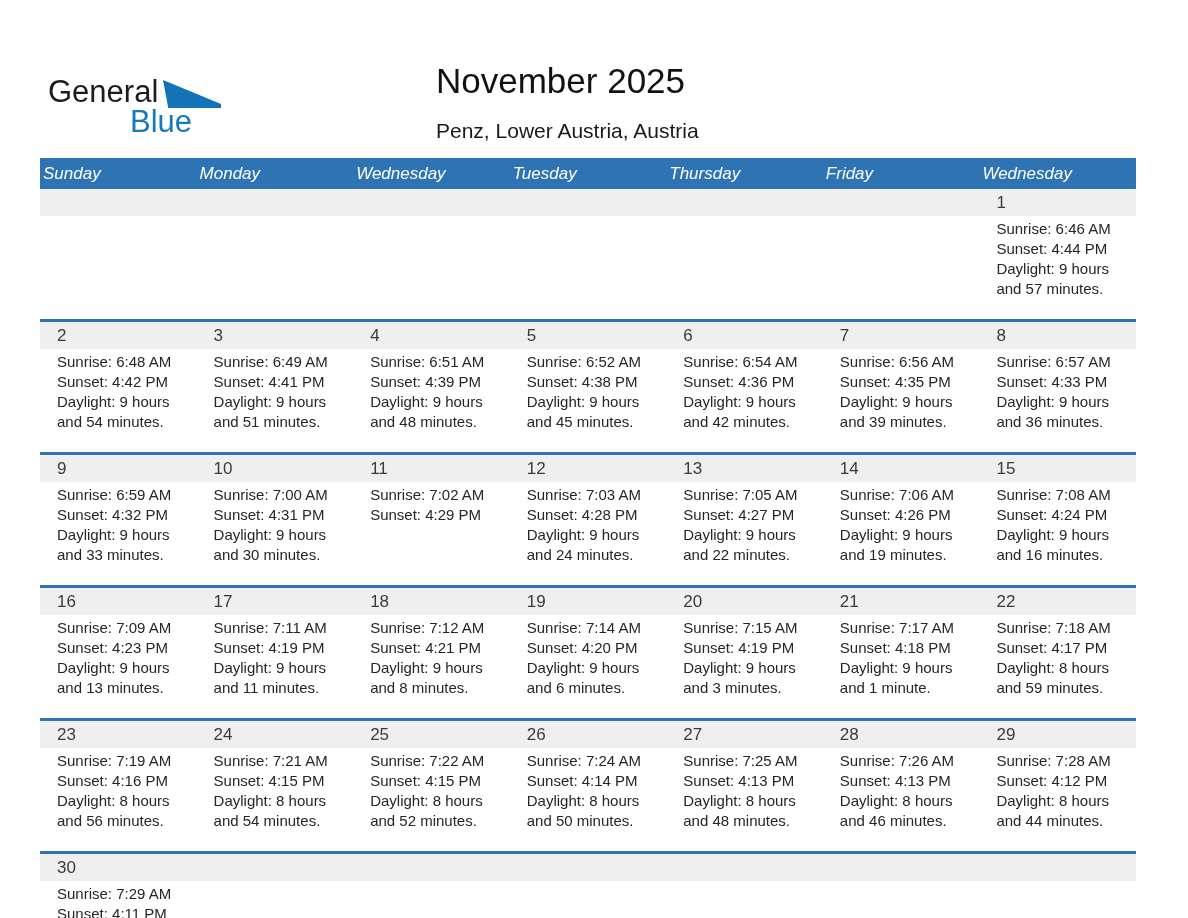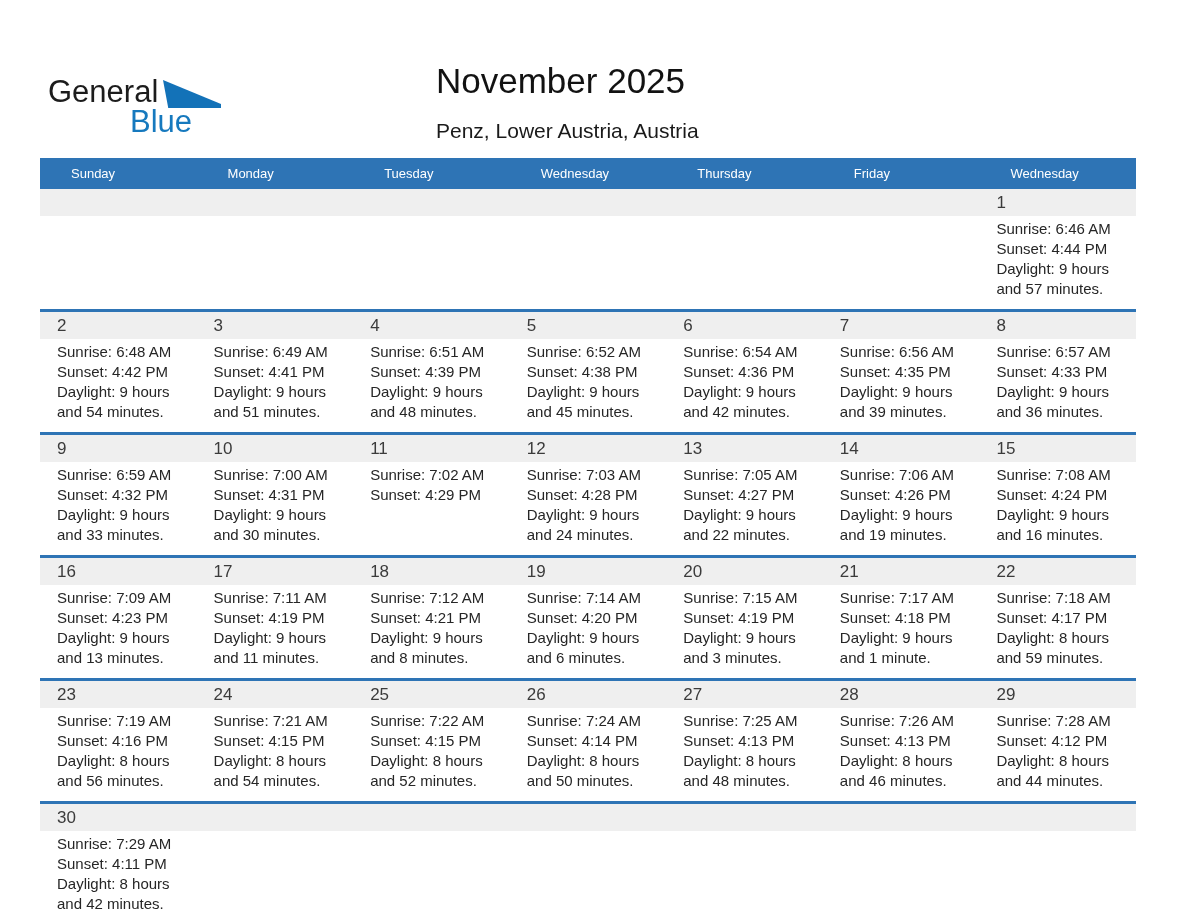--- a/index.html
+++ b/index.html
@@ -75,25 +75,26 @@
     width: 1096px;
   }
   .weekday-header {
     display: grid;
     grid-template-columns: repeat(7, 1fr);
     background: #2e74b5;
     height: 31px;
   }
   .weekday-header .weekday {
     color: #ffffff;
-    font-size: 13px;
+    font-size: 17px;
     line-height: 31px;
-    padding-left: 31px;
+    padding-left: 3px;
     overflow: hidden;
     white-space: nowrap;
+    font-style: italic;
   }
 
   .week-row { width: 100%; }
   .week-row.with-separator { border-bottom: 3px solid #2e74b5; }
 
   .day-strip {
     display: grid;
     grid-template-columns: repeat(7, 1fr);
     background: #efefef;
     height: 27px;
@@ -105,21 +106,21 @@
     padding-left: 17px;
   }
 
   .week-body {
     display: grid;
     grid-template-columns: repeat(7, 1fr);
     background: #ffffff;
     min-height: 80px;
   }
   .day-cell {
-    padding: 3px 8px 10px 17px;
+    padding: 3px 8px 20px 17px;
     font-size: 15px;
     line-height: 20px;
     color: #262626;
   }
   .week-row:last-child .week-body { min-height: 120px; }
 </style>
 </head>
 <body>
 
 <div class="logo">
@@ -130,22 +131,22 @@
 
 <div class="titles">
   <div class="month-title">November 2025</div>
   <div class="location-subtitle">Penz, Lower Austria, Austria</div>
 </div>
 
 <div class="calendar">
   <div class="weekday-header">
       <div class="weekday">Sunday</div>
       <div class="weekday">Monday</div>
+      <div class="weekday">Wednesday</div>
       <div class="weekday">Tuesday</div>
-      <div class="weekday">Wednesday</div>
       <div class="weekday">Thursday</div>
       <div class="weekday">Friday</div>
       <div class="weekday">Wednesday</div>
     </div>
   <div>
       <div class="week-row with-separator">
         <div class="day-strip">
           <div class="day-number-slot"></div>
           <div class="day-number-slot"></div>
           <div class="day-number-slot"></div>

